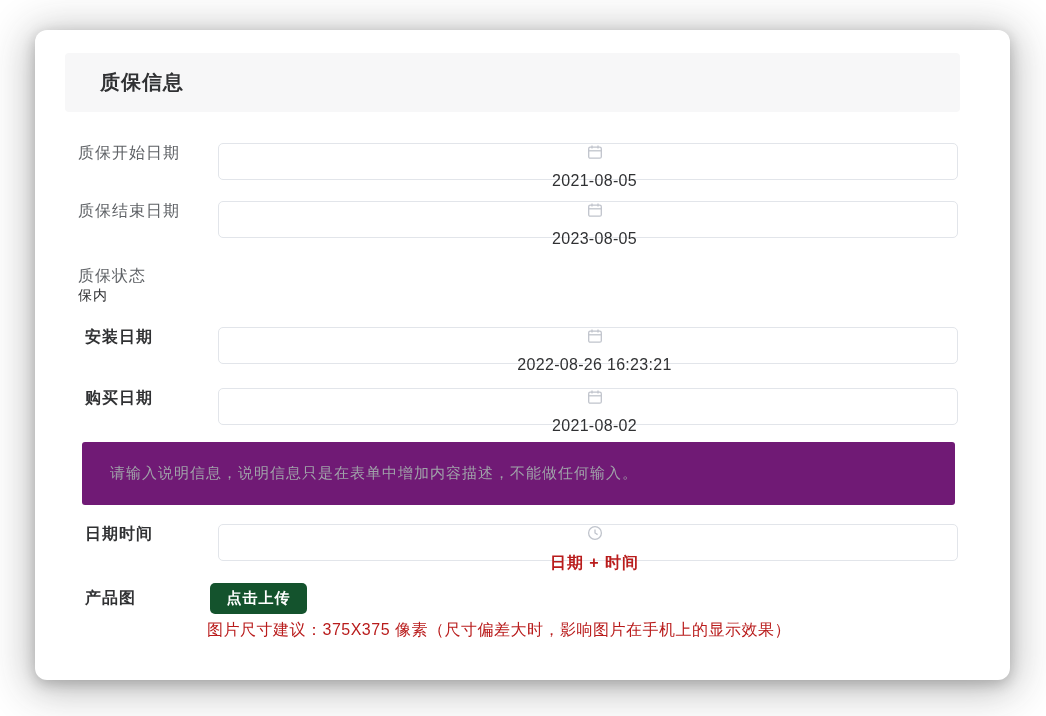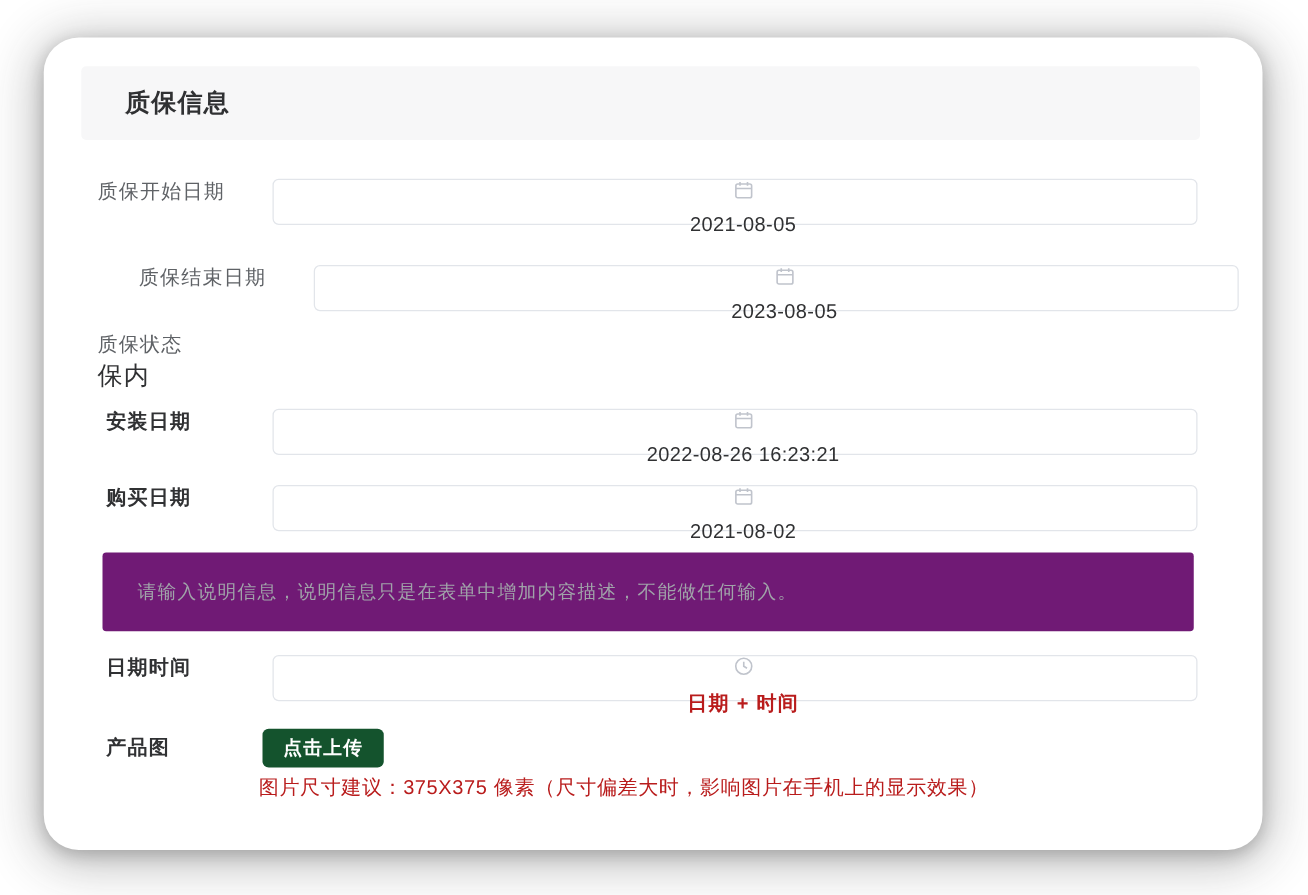--- a/index.html
+++ b/index.html
@@ -1,21 +1,21 @@
 <!DOCTYPE html>
 <html><head>
 <meta charset="utf-8">
 <style>
   * { margin:0; padding:0; box-sizing:border-box; }
   html,body { width:1046px; height:716px; background:#ffffff; overflow:hidden;
               font-family:"Liberation Sans","DejaVu Sans",sans-serif; }
 
   .card {
     position:absolute; left:35px; top:30px; width:975px; height:650px;
-    background:#ffffff; border-radius:28px;
+    background:#ffffff; border-radius:12px;
     box-shadow: 0 4px 14px rgba(0,0,0,0.20), 0 6px 40px 6px rgba(40,40,40,0.30);
   }
 
   .section-header {
     position:absolute; left:30px; top:23px; width:895px; height:59px;
     background:#f7f7f8; border-radius:4px;
     display:flex; align-items:center; padding-left:35px;
   }
   .section-header .title {
     font-size:20px; font-weight:bold; color:#303133; letter-spacing:1px;
@@ -33,21 +33,21 @@
     width:740px; height:37px; background:#fff;
     border:1px solid #e2e5ea; border-radius:5px;
     display:flex; align-items:center; padding-left:13px; gap:12px;
     cursor:pointer;
     flex-direction:column;
   }
   .input-box .value { font-size:16px; color:#303133; font-weight:500; letter-spacing:0.3px; }
   .input-box .placeholder { font-size:16px; color:#b91c1c; font-weight:700; letter-spacing:1px; }
   .icon { width:16px; height:16px; display:inline-flex; flex:none; }
 
-  .static-value { font-size:20px; color:#303133; letter-spacing:1px; }
+  .static-value { font-size:14px; color:#303133; letter-spacing:1px; }
 
   .note-bar {
     position:absolute; left:47px; top:412px; width:873px; height:63px;
     background:#701a75; border-radius:3px;
     display:flex; align-items:center; padding-left:28px;
   }
   .note-bar .note-text { font-size:15px; color:#a0a3a9; letter-spacing:1px; }
 
   .upload-row { position:absolute; left:50px; top:549px; display:flex; align-items:flex-start; }
   .upload-row .f-label { width:125px; font-weight:600; color:#303133; margin-top:9px; }
@@ -79,21 +79,21 @@
           <rect x="1.7" y="3.2" width="12.6" height="11" rx="1.5"></rect>
           <line x1="1.7" y1="6.8" x2="14.3" y2="6.8"></line>
           <line x1="5" y1="1.5" x2="5" y2="4.6"></line>
           <line x1="11" y1="1.5" x2="11" y2="4.6"></line>
         </svg>
       </span>
       <span class="value">2021-08-05</span>
     </div>
   </div>
 
-  <div class="form-row reg" style="top:182px;margin-left:33px;">
+  <div class="form-row reg" style="top:171px;">
     <span class="f-label">质保结束日期</span>
     <div class="input-box">
       <span class="icon">
         <svg viewBox="0 0 16 16" width="16" height="16" fill="none" stroke="#c0c4cc" stroke-width="1.3">
           <rect x="1.7" y="3.2" width="12.6" height="11" rx="1.5"></rect>
           <line x1="1.7" y1="6.8" x2="14.3" y2="6.8"></line>
           <line x1="5" y1="1.5" x2="5" y2="4.6"></line>
           <line x1="11" y1="1.5" x2="11" y2="4.6"></line>
         </svg>
       </span>

